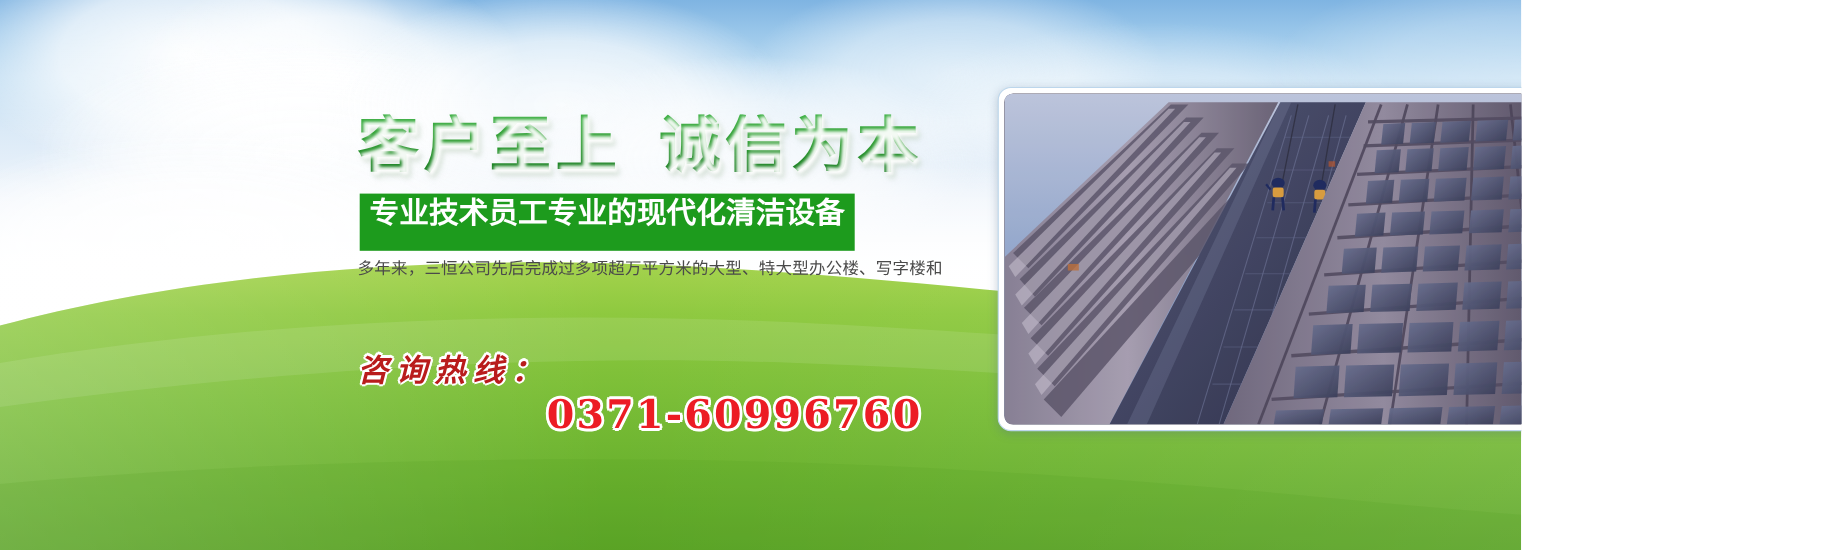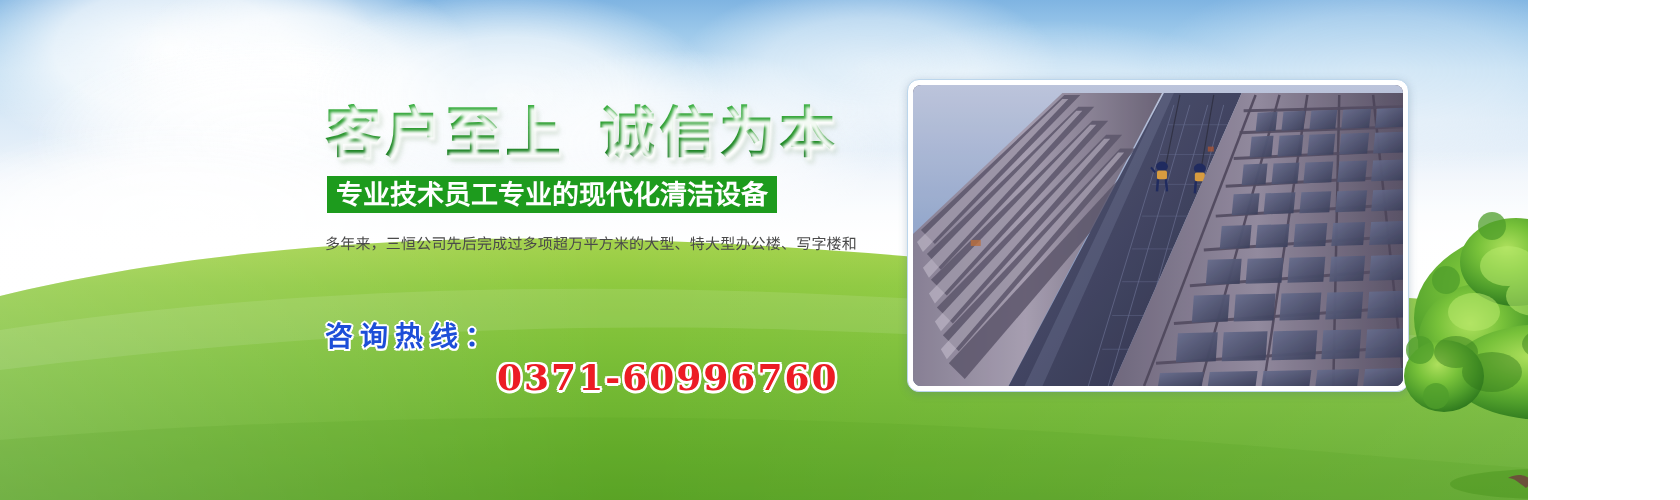--- a/index.html
+++ b/index.html
@@ -4,21 +4,21 @@
 <title>Banner</title>
 <style>
   html,body{margin:0;padding:0;background:#fff;}
   body{
     font-family:"DejaVu Sans","Liberation Sans",sans-serif;
     -webkit-font-smoothing:antialiased;
   }
 
   .banner{
     position:relative;
-    width:1528px;
+    width:1383px;
     height:500px;
     overflow:hidden;
     background:#ffffff;
   }
 
   
   .sky{
     position:absolute;inset:0;
     background:
       linear-gradient(to bottom,
@@ -90,21 +90,21 @@
     line-height:1;
   }
   .headline .gap{display:inline-block;width:34px;}
 
   
   .subbar{
     position:absolute;
     left:327px;
     top:176px;
     background:#1d9b1d;
-    padding:5px 9px 4px 9px;
+    padding:5px 9px 19px 9px;
     color:#ffffff;
     font-size:27px;
     font-weight:bold;
     letter-spacing:0px;
     line-height:1.05;
     white-space:nowrap;
     font-family:"DejaVu Sans","Liberation Sans",sans-serif;
   }
 
   
@@ -130,22 +130,23 @@
   .phone-row{
     display:flex;
     align-items:baseline;
     white-space:nowrap;
     line-height:1.05;
   }
   .phone-label{
     font-family:"DejaVu Serif","Liberation Serif",serif;
     font-size:28px;
     font-weight:bold;
+    font-style:italic;
     letter-spacing:7px;
-    color:#1d4ed8;
+    color:#b91c1c;
     text-shadow:
       -1.5px -1.5px 0 #fff, 1.5px -1.5px 0 #fff,
       -1.5px  1.5px 0 #fff, 1.5px  1.5px 0 #fff,
        0 -2px 0 #fff, 0 2px 0 #fff, -2px 0 0 #fff, 2px 0 0 #fff;
   }
   .phone-num{
     font-family:"DejaVu Serif","Liberation Serif",serif;
     font-size:36px;
     font-weight:bold;
     letter-spacing:2px;

